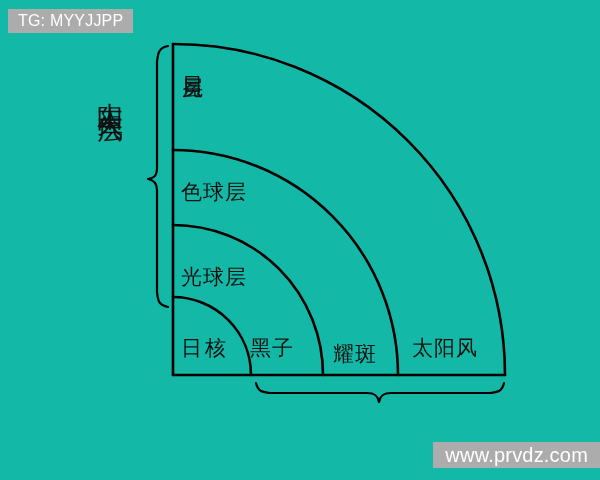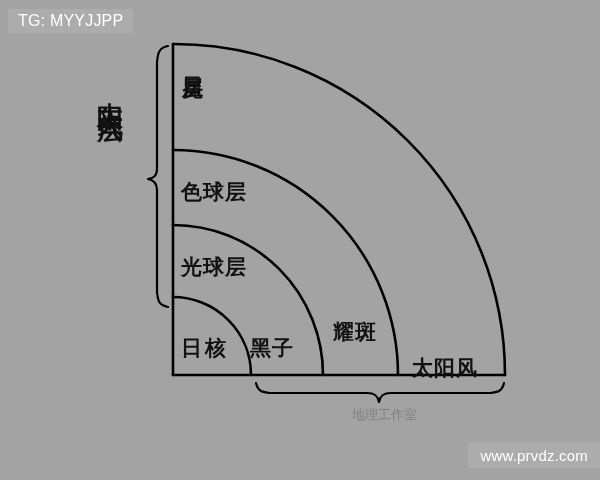--- a/index.html
+++ b/index.html
@@ -11,21 +11,21 @@
     height: 480px;
     background: #ffffff;
     font-family: "Liberation Serif", "DejaVu Serif", serif;
     overflow: hidden;
     position: relative;
   }
   #stage {
     position: relative;
     width: 600px;
     height: 480px;
-    background: #a3a3a3;
+    background: #14b8a6;
   }
 
   
   .badge {
     position: absolute;
     background: #acacac;
     color: #ffffff;
     font-family: "Liberation Sans", "DejaVu Sans", sans-serif;
     font-weight: 400;
     letter-spacing: 0.2px;
@@ -40,57 +40,57 @@
     top: 9px;
     height: 24px;
     padding: 0 10px;
     font-size: 16px;
   }
   #badge-url {
     right: 0px;
     bottom: 12px;
     height: 26px;
     padding: 0 12px;
-    font-size: 15px;
+    font-size: 20px;
   }
 
   
   #diagram {
     position: absolute;
     left: 0;
     top: 0;
     width: 600px;
     height: 480px;
   }
 
   
   .lbl {
     position: absolute;
     color: #111111;
     font-family: "Liberation Serif", "DejaVu Serif", serif;
-    font-weight: 700;
+    font-weight: 400;
     white-space: nowrap;
     user-select: none;
     line-height: 1.02;
   }
 
   
   .vert-stack {
     writing-mode: vertical-rl;
     text-orientation: upright;
     letter-spacing: 1px;
   }
 
   #lbl-corona   { left: 181px; top: 60px;  font-size: 21px; }
   #lbl-chromo   { left: 181px; top: 182px; font-size: 21px; letter-spacing: 1px; }
-  #lbl-photo    { left: 181px; top: 257px; font-size: 21px; letter-spacing: 1px; }
+  #lbl-photo    { left: 181px; top: 267px; font-size: 21px; letter-spacing: 1px; }
   #lbl-core     { left: 181px; top: 338px; font-size: 21px; letter-spacing: 3px; }
   #lbl-sunspot  { left: 250px; top: 338px; font-size: 21px; letter-spacing: 1px; }
-  #lbl-flare    { left: 333px; top: 322px; font-size: 21px; letter-spacing: 1px; }
-  #lbl-wind     { left: 412px; top: 338px; font-size: 21px; letter-spacing: 1px; margin-top: 20px; }
+  #lbl-flare    { left: 333px; top: 344px; font-size: 21px; letter-spacing: 1px; }
+  #lbl-wind     { left: 412px; top: 338px; font-size: 21px; letter-spacing: 1px; }
 
   
   #lbl-atmos {
     left: 96px;
     top: 82px;
     font-size: 26px;
     letter-spacing: 4px;
   }
 
   
@@ -170,17 +170,16 @@
 
   <div class="lbl" id="lbl-sunspot">黑子</div>
 
   <div class="lbl" id="lbl-flare">耀斑</div>
 
   <div class="lbl" id="lbl-wind">太阳风</div>
 
   <div class="lbl vert-stack" id="lbl-atmos">太阳大气层</div>
 
 
-  <div id="watermark">地理工作室</div>
 
   <div class="badge" id="badge-url">www.prvdz.com</div>
 
 </div>
 
 </body></html>

